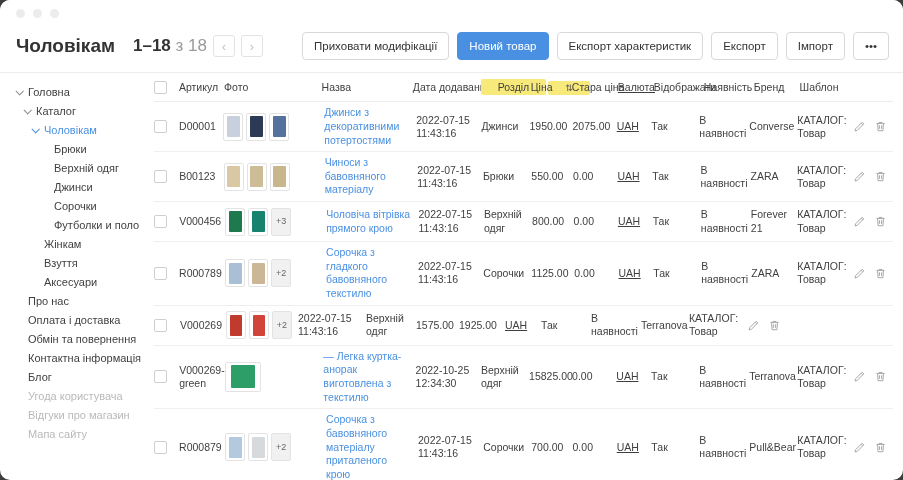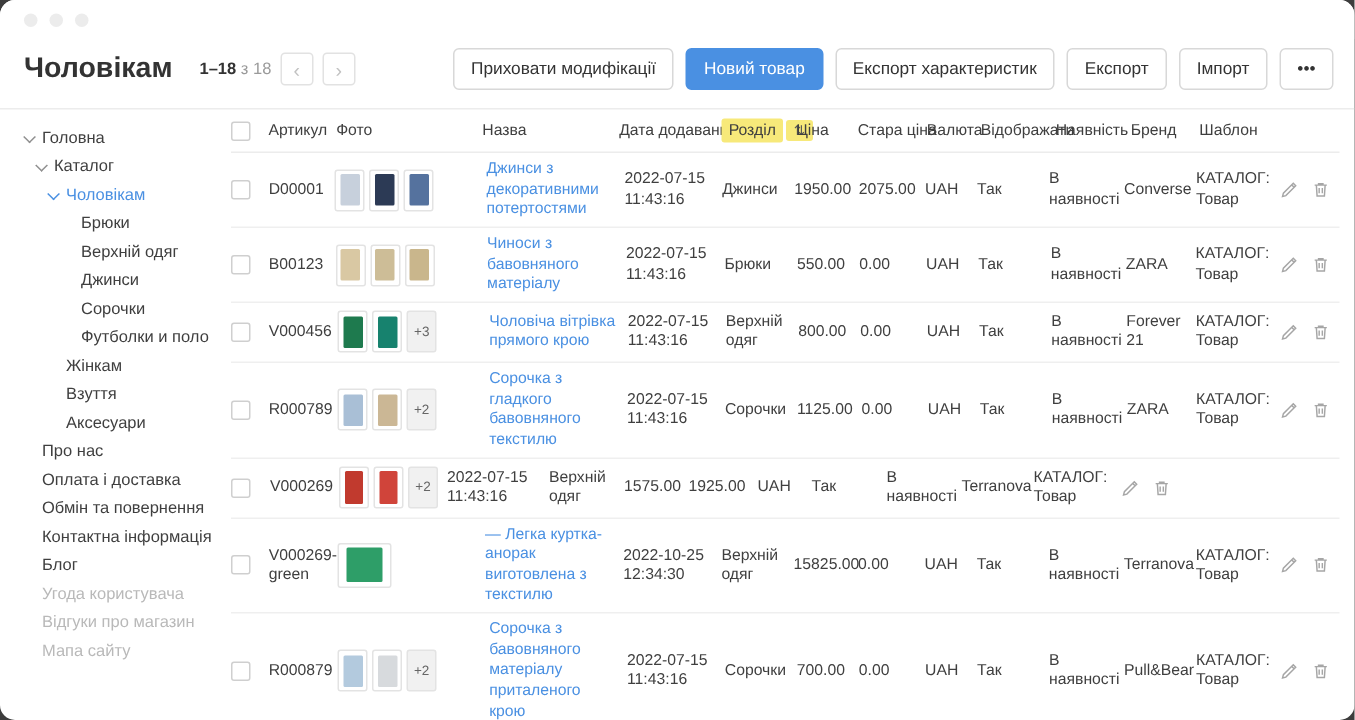--- a/index.html
+++ b/index.html
@@ -9,21 +9,21 @@
   .window { position:absolute; inset:0; background:#fff; border-radius:10px; overflow:hidden; display:flex; flex-direction:column; }
 
   
   .titlebar { height:26px; flex:none; display:flex; align-items:center; padding-left:16px; gap:8px; background:#fff; }
   .dot { width:9px; height:9px; border-radius:50%; background:#ececec; cursor:pointer; }
 
   
   .toolbar { flex:none; display:flex; align-items:center; padding:6px 14px 12px 16px; gap:10px; }
   .page-title { font-size:19px; font-weight:700; color:#333; }
   .pagination { display:flex; align-items:center; gap:6px; margin-left:8px; }
-  .pag-text { font-size:11px; color:#9a9a9a; white-space:nowrap; }
+  .pag-text { font-size:17px; color:#9a9a9a; white-space:nowrap; }
   .pag-text b { color:#333; font-weight:700; }
   .pager { width:22px; height:22px; border:1px solid #e2e2e2; background:#fff; border-radius:3px; color:#c2c2c2; font-size:13px; line-height:1; cursor:pointer; font-family:inherit; }
   .actions { margin-left:auto; display:flex; gap:8px; align-items:center; }
   .btn { height:28px; padding:0 11px; font-size:11.5px; border:1px solid #d8d8d8; background:#fff; color:#333; border-radius:4px; white-space:nowrap; cursor:pointer; font-family:inherit; }
   .btn.primary { background:var(--accent,#4a90e2); border-color:var(--accent,#4a90e2); color:#fff; }
 
   
   .content { flex:1; display:flex; border-top:1px solid #ececec; overflow:hidden; }
 
   
@@ -41,25 +41,25 @@
 
   
   .main { flex:1; padding:0 10px 0 6px; overflow:hidden; }
   .thead, .trow { display:flex; align-items:center; }
   .thead { padding:8px 0 7px; border-bottom:1px solid #ececec; }
   .trow { min-height:40px; padding:4px 0; border-bottom:1px solid #efefef; }
   .cell { padding-right:6px; }
   .th { font-size:9px; color:#9e9e9e; white-space:nowrap; }
   .c-check { width:26px; } .c-sku { width:46px; } .c-photo { width:72px; }
   .c-name { width:96px;margin-left:29px; } .c-date { width:68px; } .c-sec { width:50px; }
-  .c-price { width:43px; } .c-old { width:46px; } .c-cur { width:36px; }
+  .c-price { width:43px; } .c-old { width:46px; } .c-cur { width:36px;text-decoration:underline; }
   .c-show { width:50px; } .c-avail { width:50px; } .c-brand { width:48px; }
   .c-tpl { width:58px; } .c-act { width:40px; }
   .cell { font-size:10.5px; color:#3f3f3f; line-height:1.25; }
-  .hl { background:var(--hl,#f7e97a); padding:2px 5px; border-radius:2px; cursor:pointer; }
+  .hl { background:var(--hl,#f7e97a); padding:2px 17px; border-radius:2px; cursor:pointer; }
   .sorticon { margin-left:2px; font-size:9px; color:#555; }
   .cbx { appearance:none; -webkit-appearance:none; width:13px; height:13px; border:1px solid #cfcfcf; border-radius:2px; background:#fff; cursor:pointer; display:block; }
   .photos { display:flex; gap:3px; align-items:center; }
   .thumb { width:20px; height:28px; border:1px solid #e3e3e3; border-radius:2px; background:#fff; display:flex; align-items:center; justify-content:center; overflow:hidden; cursor:pointer; flex:none; }
   .thumb i { display:block; width:72%; height:82%; border-radius:1px; }
   .thumb.wide { width:36px; height:30px; }
   .thumb.badge { background:#f1f1f1; color:#666; font-size:9px; align-items:center; justify-content:center; }
   .plink { color:var(--accent,#4a90e2); text-decoration:none; cursor:pointer; font-size:10.5px; line-height:1.3; display:inline-block; }
   .rowactions { display:flex; gap:8px; align-items:center; color:#a6a6a6; }
   .icon-btn { background:none; border:none; padding:0; color:#a6a6a6; cursor:pointer; line-height:0; }

